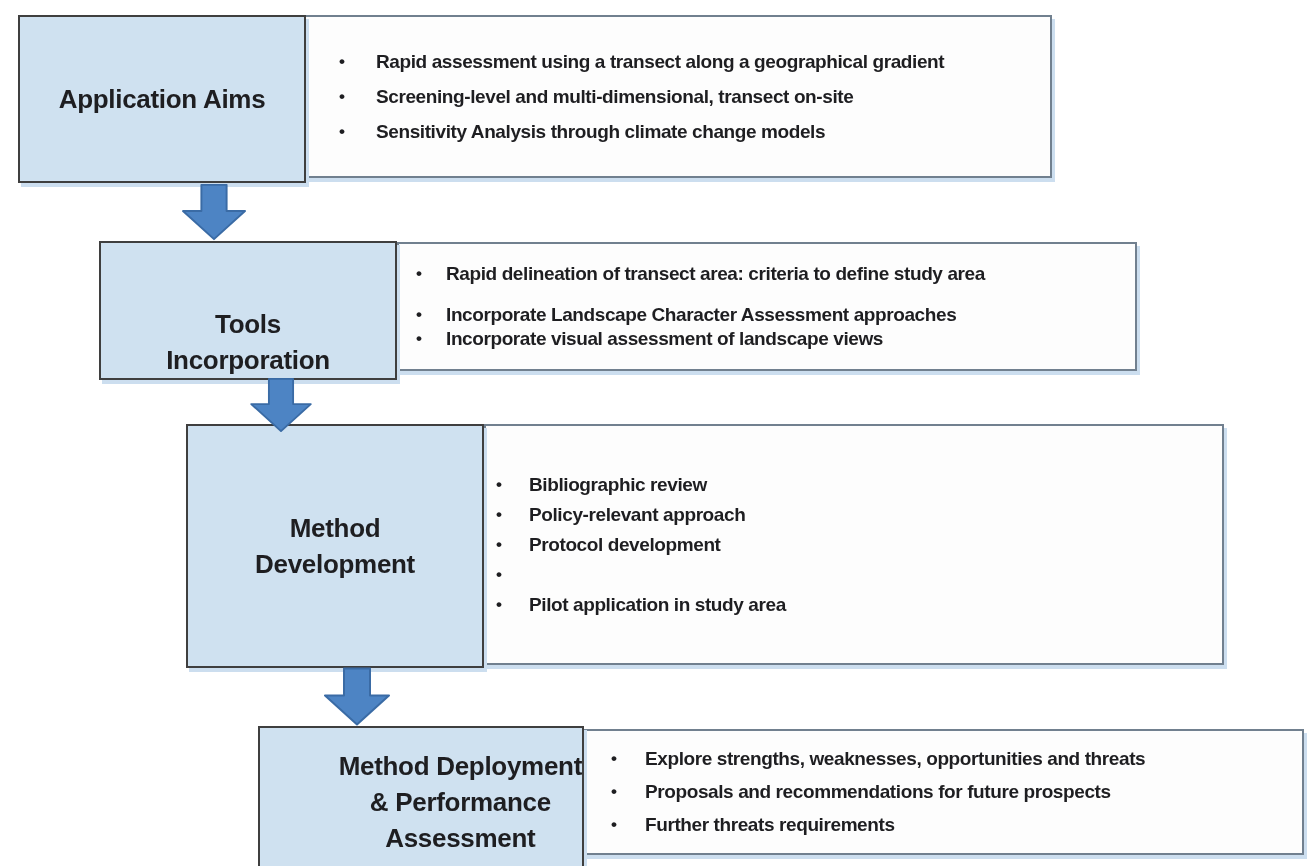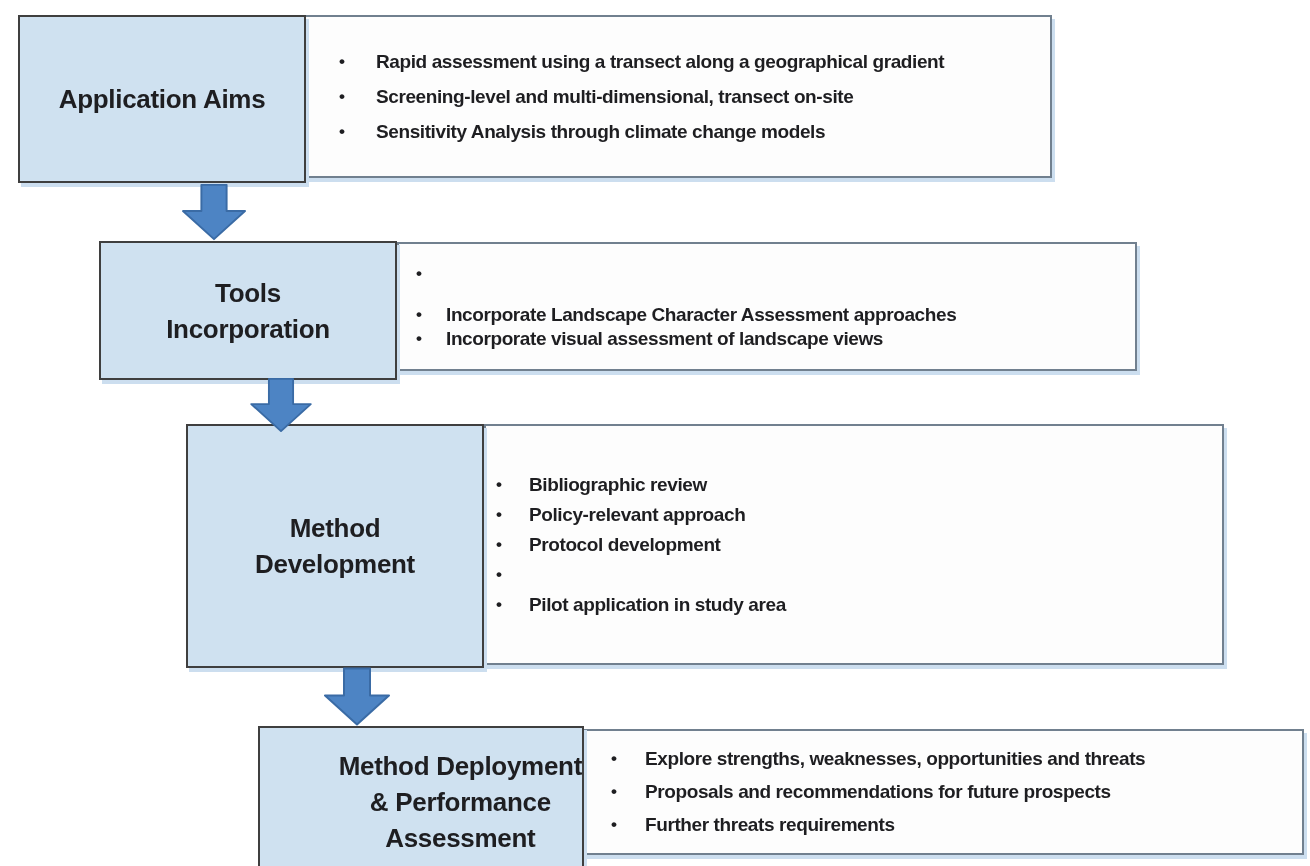--- a/index.html
+++ b/index.html
@@ -56,21 +56,21 @@
     font-weight: bold;
     letter-spacing: -0.4px;
     line-height: 24px;
   }
   .bullet-marker { flex: 0 0 auto; font-size: 17px; }
   .bullet-text { white-space: nowrap; }
 
   
   .label-1 { left: 10px;  top: 15px;  width: 288px; height: 168px; margin-left: 8px; }
   .panel-1 { left: 298px; top: 15px;  width: 754px; height: 163px; }
-  .label-2 { left: 99px;  top: 241px; width: 298px; height: 139px; }
+  .label-2 { left: 99px;  top: 241px; width: 298px; height: 139px; align-items: flex-end; }
   .panel-2 { left: 397px; top: 242px; width: 740px; height: 129px; }
   .label-3 { left: 186px; top: 424px; width: 298px; height: 244px; text-align: center; }
   .panel-3 { left: 484px; top: 424px; width: 740px; height: 241px; }
   .label-4 { left: 258px; top: 726px; width: 326px; height: 152px; justify-content: flex-end; }
   .panel-4 { left: 584px; top: 729px; width: 720px; height: 126px; }
 
   
   .panel-1 .bullet-item { padding-left: 39px; margin: 5.5px 0; }
   .panel-1 .bullet-marker { width: 37px; }
   .panel-2 .bullet-item { padding-left: 17px; margin: 0; }
@@ -124,20 +124,21 @@
   </svg>
 
   <div class="stage-label label-2">
     <span class="label-text">Tools
 Incorporation</span>
   </div>
   <div class="stage-panel panel-2">
     <div class="bullet-list">
         <div class="bullet-item">
           <span class="bullet-marker">•</span>
+          <span class="bullet-text">Rapid delineation of transect area: criteria to define study area</span>
         </div>
         <div class="bullet-item">
           <span class="bullet-marker">•</span>
           <span class="bullet-text">Incorporate Landscape Character Assessment approaches</span>
         </div>
         <div class="bullet-item">
           <span class="bullet-marker">•</span>
           <span class="bullet-text">Incorporate visual assessment of landscape views</span>
         </div>
       </div>

